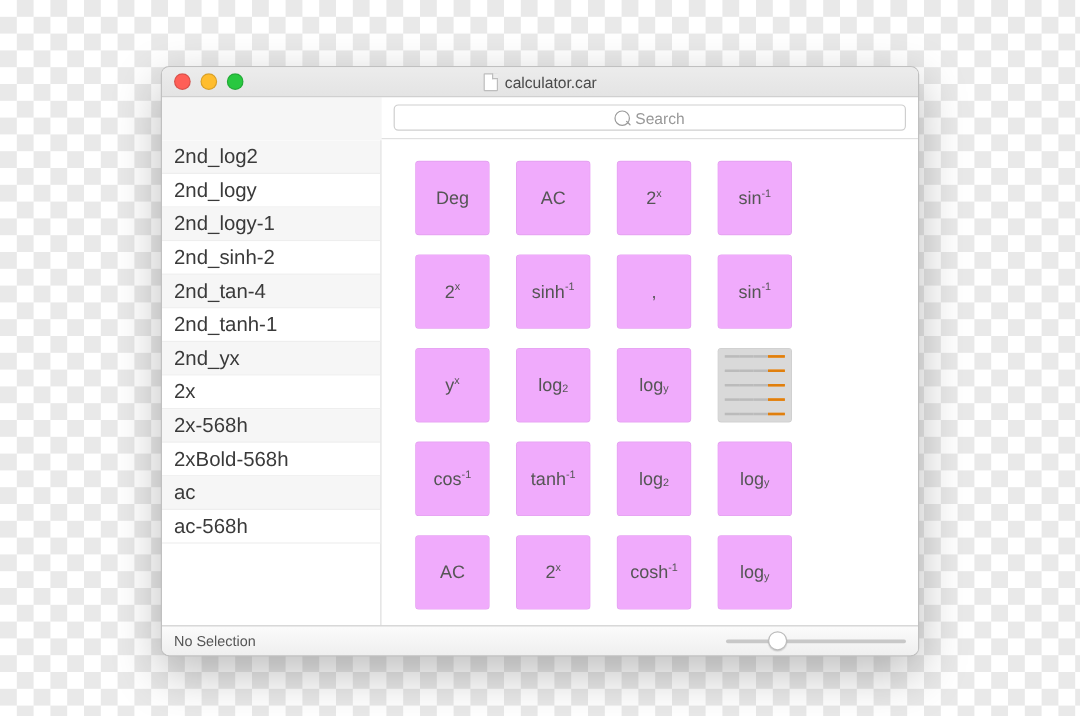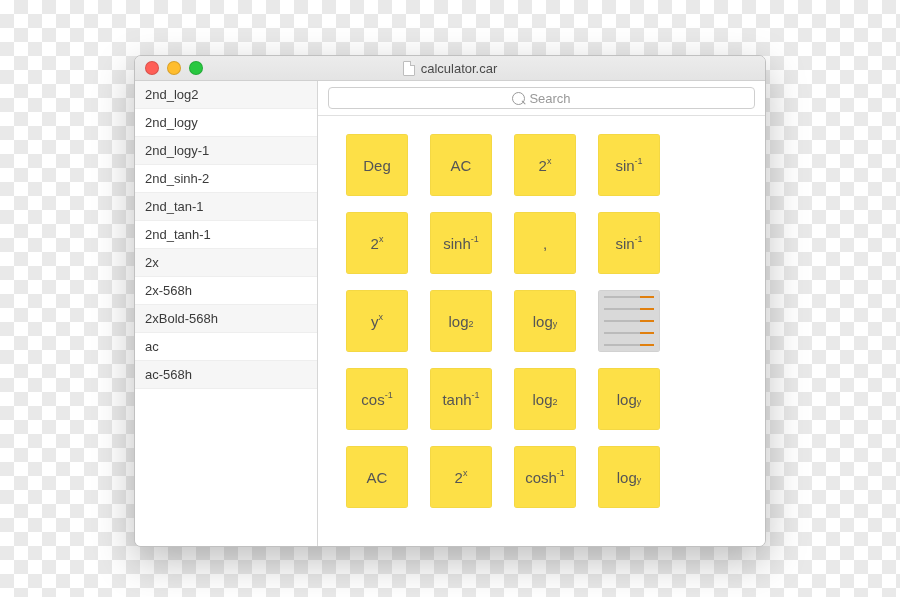--- a/index.html
+++ b/index.html
@@ -46,22 +46,23 @@
   .body {
     flex: 1 1 auto;
     display: flex;
     overflow: hidden;
   }
   .sidebar {
     width: 182px;
     background: #ffffff;
     border-right: 1px solid #d6d6d6;
     overflow-y: hidden;
-    font-size: 13px;
+    font-size: 17px;
     color: #3a3a3a;
+    margin-top: 36px;
   }
   .sidebar-row {
     height: 27px; line-height: 27px;
     padding: 0 10px;
     border-bottom: 1px solid #eee;
     white-space: nowrap; overflow: hidden; text-overflow: ellipsis;
     cursor: default;
   }
   .sidebar-row:nth-child(odd){ background:#f6f6f6; }
   .sidebar-row:nth-child(even){ background:#ffffff; }
@@ -93,21 +94,21 @@
 
   .grid-scroll{ flex:1 1 auto; overflow:hidden; }
   .grid {
     display: grid;
     grid-template-columns: repeat(4, 62px);
     grid-auto-rows: 62px;
     gap: 16px 22px;
     padding: 18px 28px 8px 28px;
   }
   .tile {
-    background: #fde047;
+    background: #f0abfc;
     border-radius: 3px;
     display: flex; align-items: center; justify-content: center;
     font-size: 15px; color:#555; position:relative;
     box-shadow: inset 0 0 0 .5px rgba(0,0,0,.07);
     cursor: default;
   }
   .tile sup { font-size: 9px; position: relative; top:-4px; }
   .tile sub { font-size: 9px; position: relative; bottom:-3px; }
   .tile.keypad {
     background: linear-gradient(#d9d9d9,#d9d9d9);
@@ -158,22 +159,23 @@
     </div>
   </div>
 
   <div class="body">
 
     <div class="sidebar" id="sidebar">
         <div class="sidebar-row">2nd_log2</div>
         <div class="sidebar-row">2nd_logy</div>
         <div class="sidebar-row">2nd_logy-1</div>
         <div class="sidebar-row">2nd_sinh-2</div>
-        <div class="sidebar-row">2nd_tan-1</div>
+        <div class="sidebar-row">2nd_tan-4</div>
         <div class="sidebar-row">2nd_tanh-1</div>
+        <div class="sidebar-row">2nd_yx</div>
         <div class="sidebar-row">2x</div>
         <div class="sidebar-row">2x-568h</div>
         <div class="sidebar-row">2xBold-568h</div>
         <div class="sidebar-row">ac</div>
         <div class="sidebar-row">ac-568h</div>
       </div>
 
     <div class="main">
       <div class="searchbar">
         <div class="searchfield">
@@ -223,14 +225,22 @@
             <div class="tile">AC</div>
             <div class="tile">2<sup>x</sup></div>
             <div class="tile">cosh<sup>-1</sup></div>
             <div class="tile">log<sub>y</sub></div>
           </div>
       </div>
     </div>
 
   </div>
 
+  <div class="statusbar">
+    <span class="status-text">No Selection</span>
+    <span class="spacer"></span>
+    <div class="zoom">
+      <div class="zoom-track"></div>
+      <div class="zoom-thumb" id="zoom-thumb" style="left: 35px;"></div>
+    </div>
+  </div>
 
 </div>
 
 </body></html>

